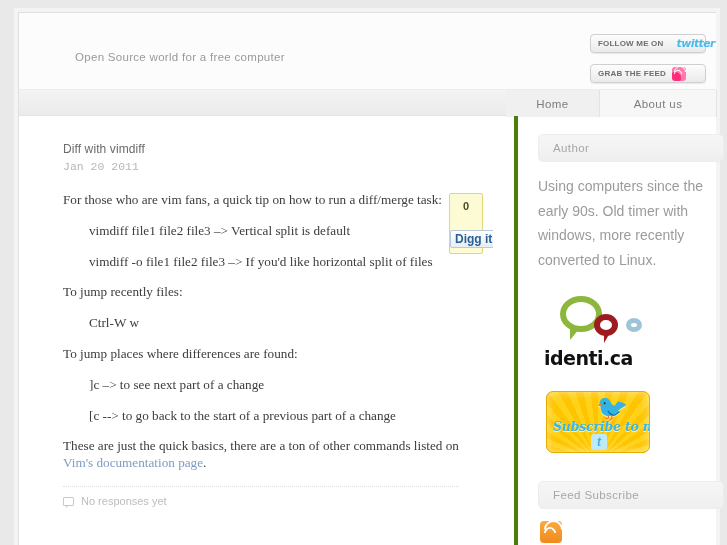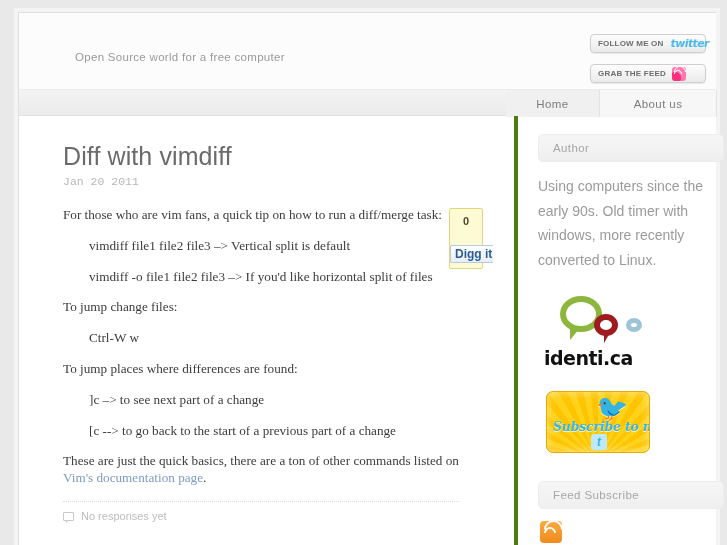--- a/index.html
+++ b/index.html
@@ -71,21 +71,21 @@
     letter-spacing: .2px;
     white-space: nowrap;
   }
 
   .twitter-wordmark {
     font-family: "DejaVu Sans", sans-serif;
     font-size: 11px;
     font-weight: bold;
     font-style: italic;
     color: #4cbbec;
-    margin-left: 7px;
+    margin-left: 13px;
     letter-spacing: -.6px;
   }
 
   .rss-glyph {
     margin-left: 6px;
     width: 14px; height: 14px;
     border-radius: 3px;
     background: radial-gradient(circle at 22% 78%, #ff2f7d 0 38%, #ff79ae 39% 100%);
     position: relative;
     flex: 0 0 auto;
@@ -144,21 +144,21 @@
   #main-column {
     position: absolute;
     left: 0; top: 0;
     width: 474px;
     height: 430px;
     padding: 26px 34px 0 44px;
     overflow: hidden;
   }
 
   #post-title {
-    font-size: 25px;
+    font-size: 12px;
     font-weight: normal;
     color: #6b6b6b;
     letter-spacing: .1px;
   }
 
   #post-date {
     margin-top: 4px;
     font-family: Liberation Mono, monospace;
     font-size: 11.5px;
     color: #b7b7b7;
@@ -458,21 +458,21 @@
       <div id="post-body">
 
         <div id="digg-widget">
           <div id="digg-count">0</div>
           <span id="digg-button">Digg it</span>
         </div>
 
         <p class="para">For those who are vim fans, a quick tip on how to run a diff/merge  task:</p>
         <p class="para indent">vimdiff file1 file2 file3   –&gt; Vertical split is default</p>
         <p class="para indent">vimdiff -o file1 file2 file3  –&gt; If you'd like horizontal split of files</p>
-        <p class="para">To jump change files:</p>
+        <p class="para">To jump recently files:</p>
         <p class="para indent">Ctrl-W w</p>
         <p class="para">To jump places where differences are found:</p>
         <p class="para indent">]c    –&gt; to see next part of a change</p>
         <p class="para indent tight">[c   --&gt; to go back to the start of a previous part of a change</p>
 
         <p class="para">
           <span>These are just the quick basics, there are a ton of other commands listed on </span><a href="#">Vim's documentation page</a><span>.</span>
         </p>
       </div>
 

